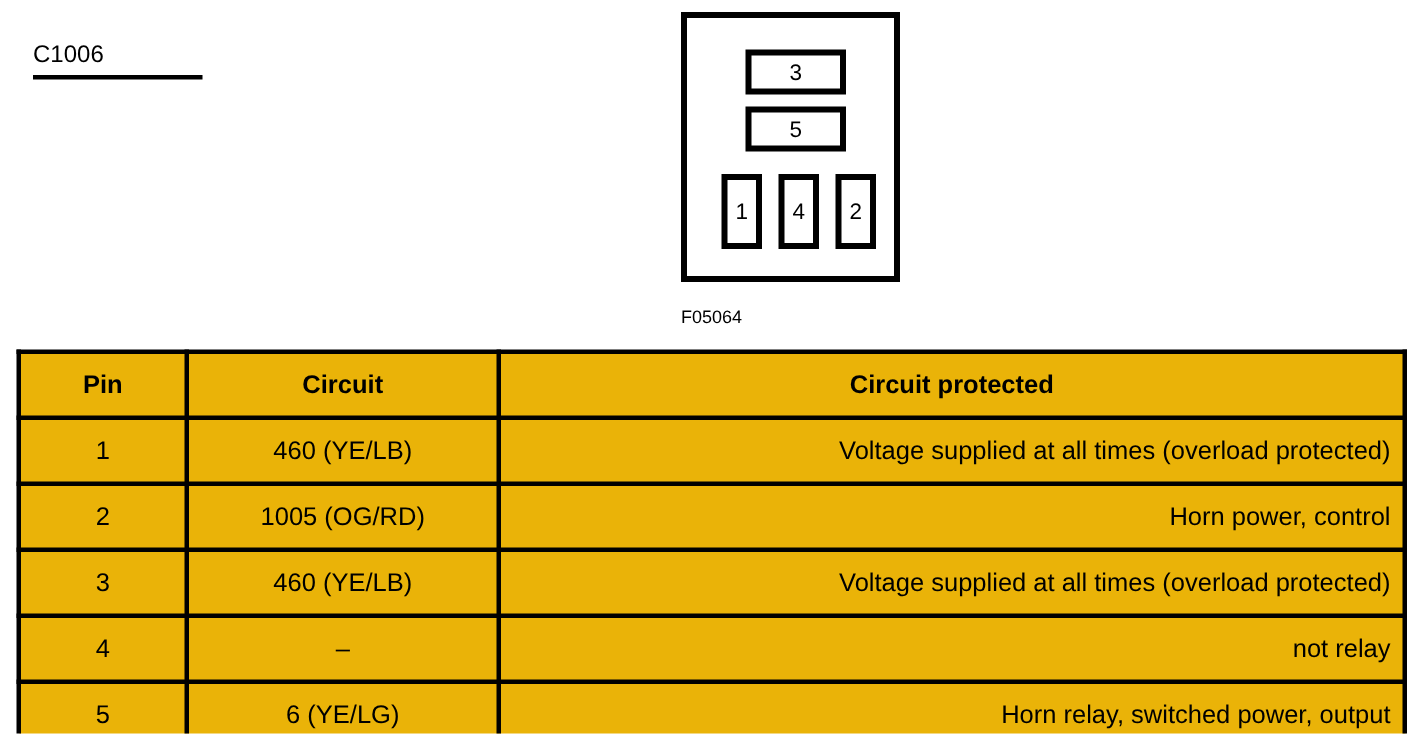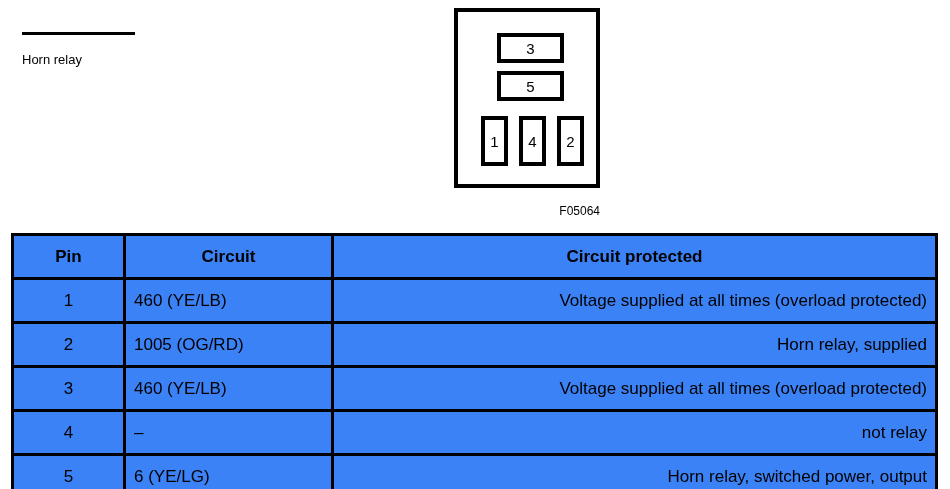--- a/index.html
+++ b/index.html
@@ -80,21 +80,21 @@
   #cavity-5 { left: 43px; top: 63px; }
   #cavity-1 { left: 27px; top: 108px; }
   #cavity-4 { left: 65px; top: 108px; }
   #cavity-2 { left: 103px; top: 108px; }
 
   #diagram-caption {
     position: absolute;
     left: 454px;
     top: 204px;
     width: 146px;
-    text-align: right;
+    text-align: left;
     font-size: 12px;
     line-height: 14px;
   }
 
   
   #pinout-table {
     position: absolute;
     left: 11px;
     top: 233px;
     width: 927px;
@@ -102,36 +102,36 @@
     table-layout: fixed;
   }
   #pinout-table th,
   #pinout-table td {
     border: 3px solid #000;
     height: 41px;
     padding: 0 8px;
     font-size: 17px;
     line-height: 20px;
     font-weight: normal;
-    background: #3b82f6;
+    background: #eab308;
   }
   #pinout-table thead th {
     font-weight: bold;
     text-align: center;
   }
   .col-pin   { width: 93px;  text-align: center; }
-  .col-circ  { width: 189px; text-align: left; }
+  .col-circ  { width: 189px; text-align: center; }
   .col-func  { text-align: right; }
 </style>
 </head>
 <body>
 
 <div id="header-block">
+  <div>C1006</div>
   <div id="connector-id-rule"></div>
-  <div id="component-name">Horn relay</div>
 </div>
 
 <div id="connector-diagram">
   <div id="connector-shell"></div>
   <div class="cavity cavity-wide" id="cavity-3">
     <span>3</span>
   </div>
   <div class="cavity cavity-wide" id="cavity-5">
     <span>5</span>
   </div>
@@ -157,21 +157,21 @@
   </thead>
   <tbody>
     <tr>
       <td class="col-pin">1</td>
       <td class="col-circ">460 (YE/LB)</td>
       <td class="col-func">Voltage supplied at all times (overload protected)</td>
     </tr>
     <tr>
       <td class="col-pin">2</td>
       <td class="col-circ">1005 (OG/RD)</td>
-      <td class="col-func">Horn relay, supplied</td>
+      <td class="col-func">Horn power, control</td>
     </tr>
     <tr>
       <td class="col-pin">3</td>
       <td class="col-circ">460 (YE/LB)</td>
       <td class="col-func">Voltage supplied at all times (overload protected)</td>
     </tr>
     <tr>
       <td class="col-pin">4</td>
       <td class="col-circ">–</td>
       <td class="col-func">not relay</td>

